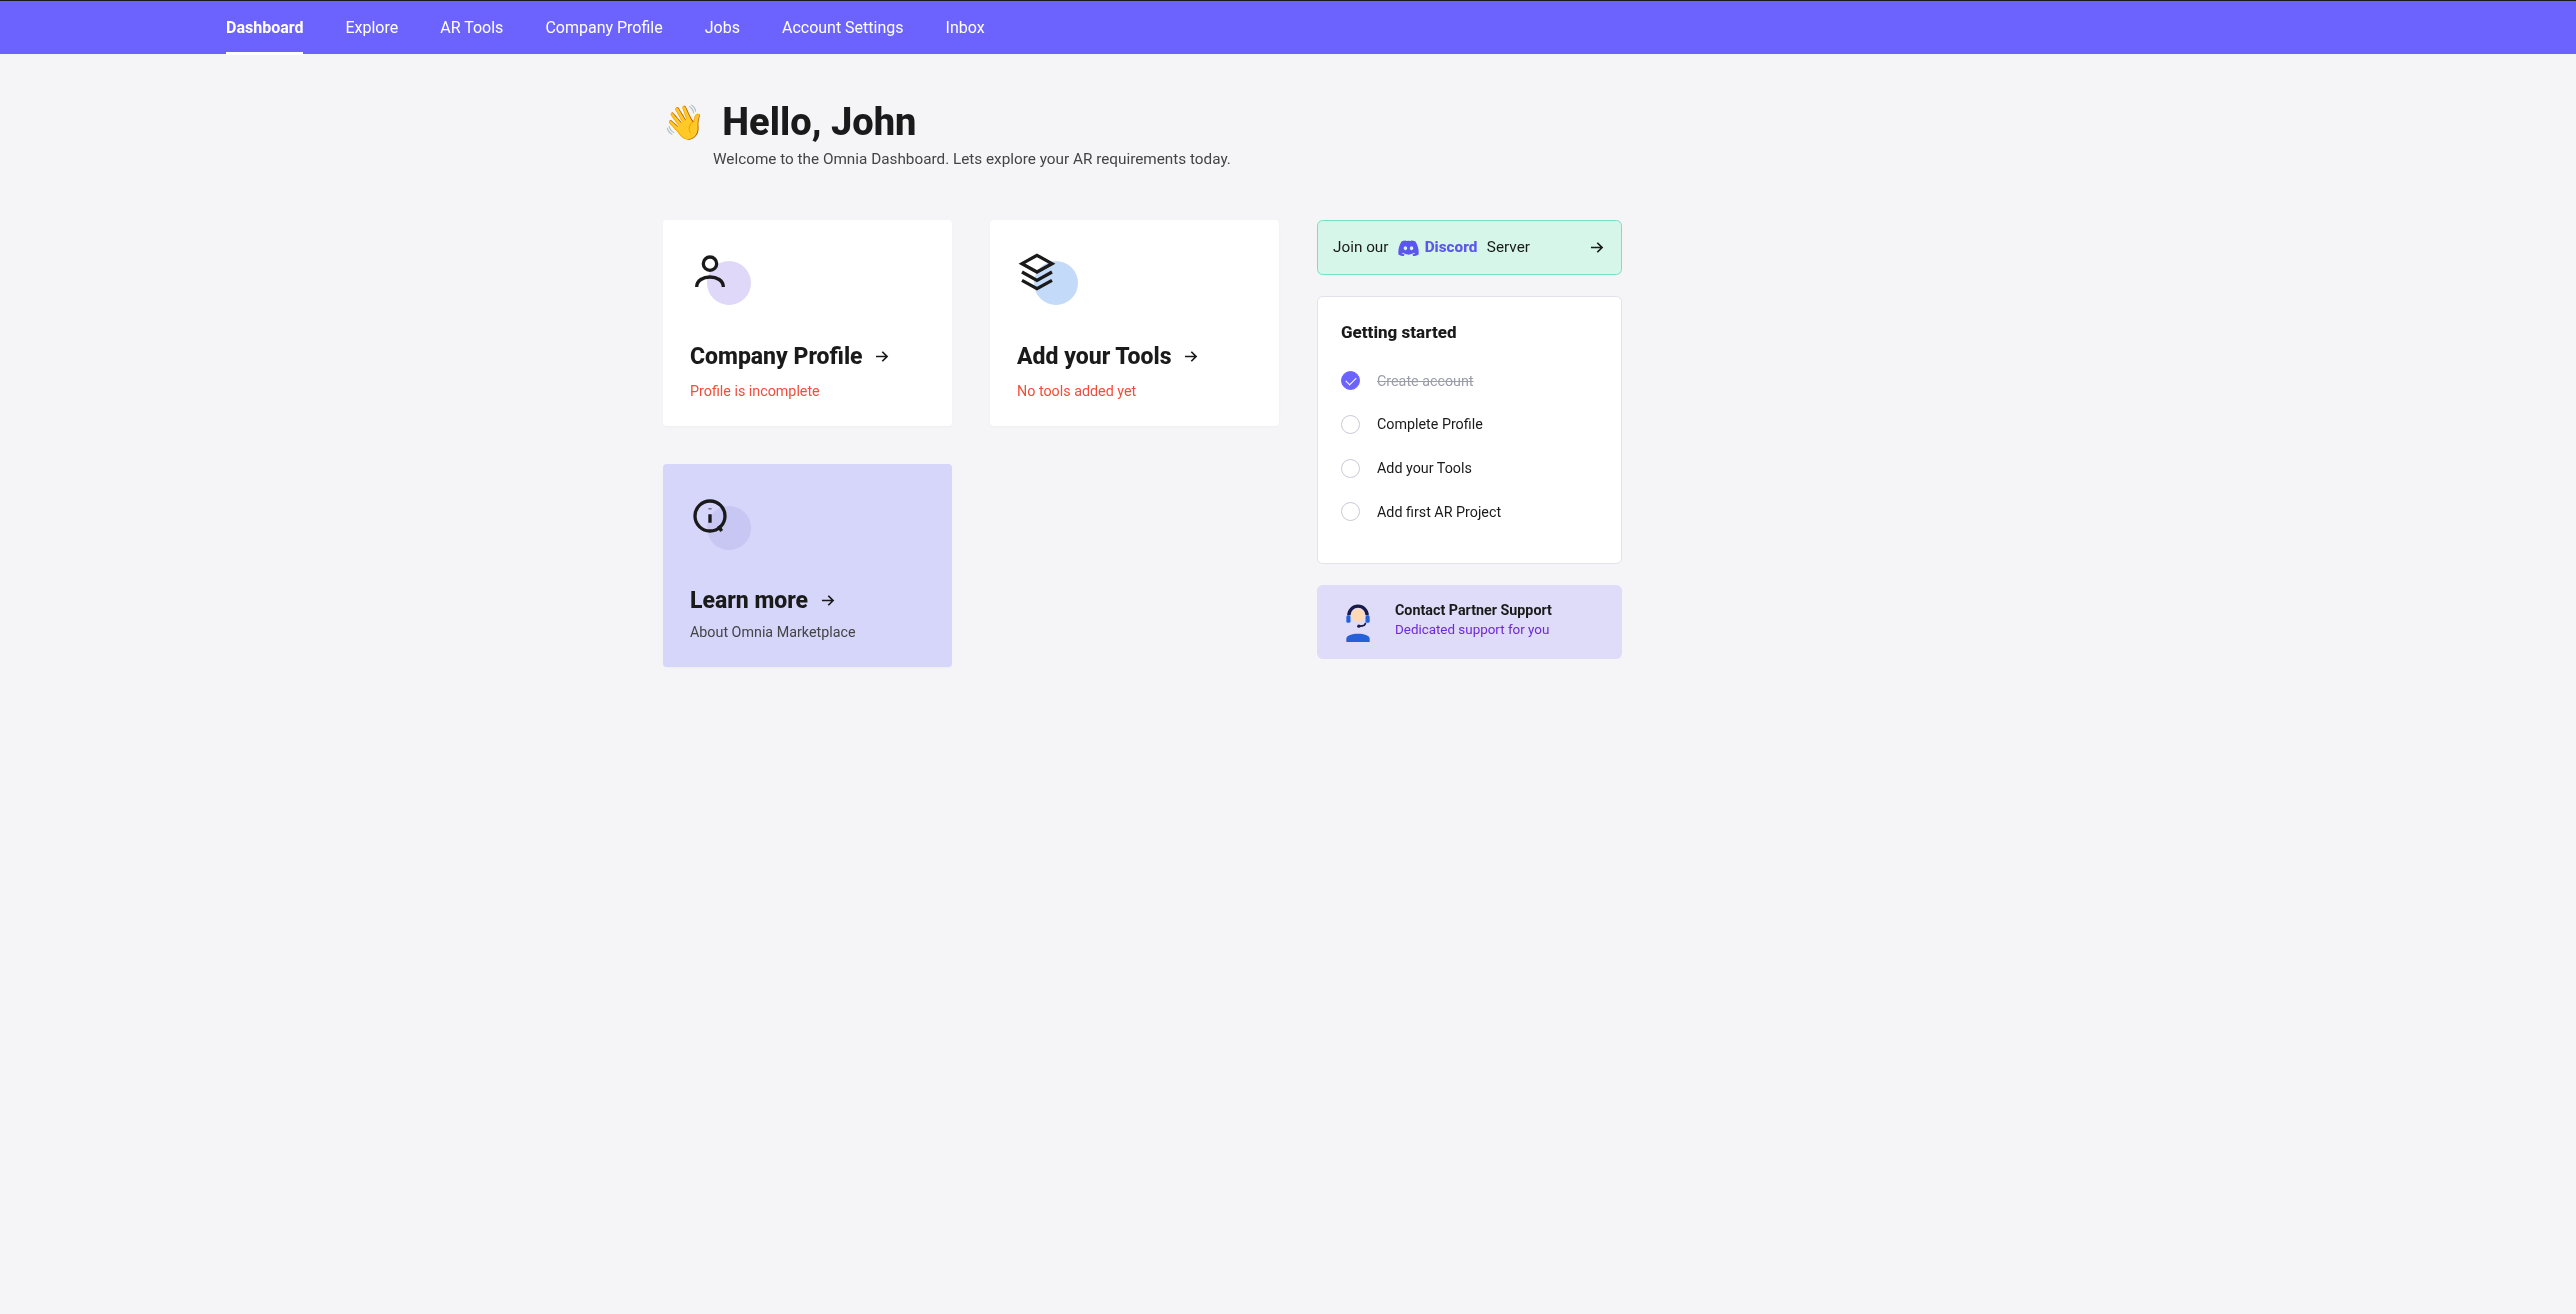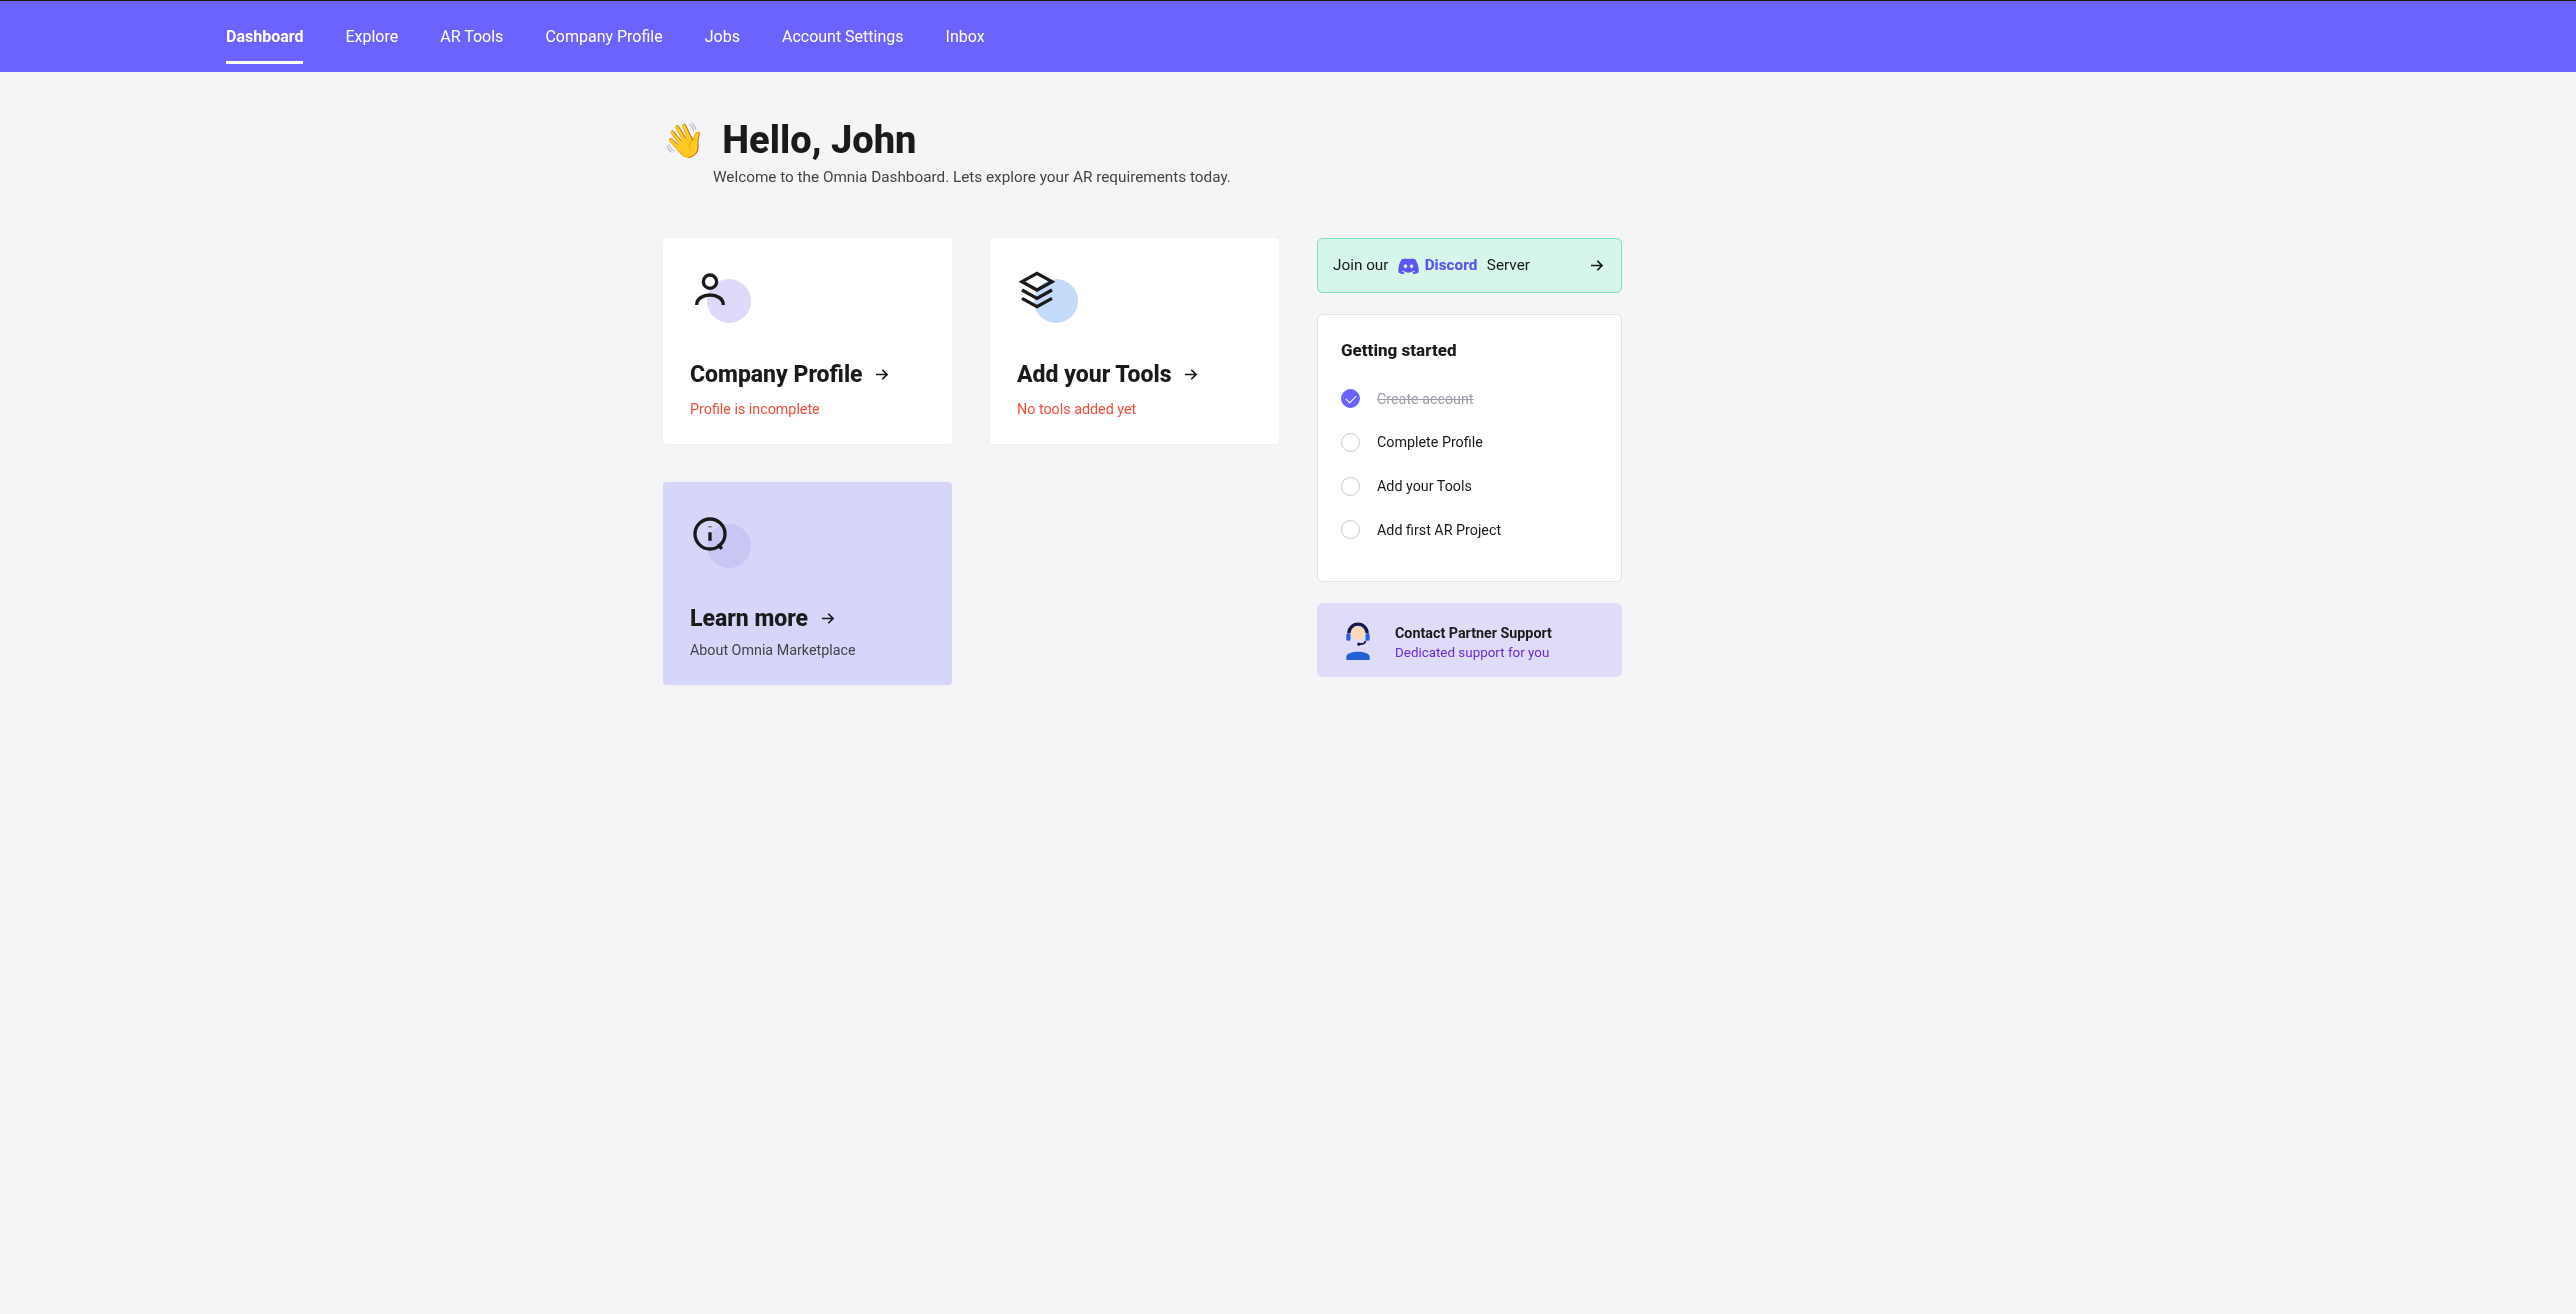--- a/index.html
+++ b/index.html
@@ -1,21 +1,21 @@
 <!DOCTYPE html>
 <html><head>
 <meta charset="utf-8">
 <style>
 * { margin:0; padding:0; box-sizing:border-box; font-family: -apple-system, BlinkMacSystemFont, "Segoe UI", Roboto, sans-serif; }
 body { background:#f5f5f7; color:#1a1a1a; }
 
 
 .top-nav {
   background:#6c63ff;
-  height:72px;
+  height:54px;
   border-top:1px solid #1a1a1a;
   display:flex;
   align-items:center;
   padding-left:205px;
 }
 .nav-item {
   color:#fff;
   font-size:16px;
   padding:0 21px;
   height:54px;
@@ -108,21 +108,21 @@
   transform:rotate(-45deg); margin-top:-1.9px;
 }
 .gs-item.completed span { text-decoration:line-through; color:#9d9da8; }
 
 .support {
   background:#dedcf8;
   border-radius:5.7px;
   padding:17px 21px;
   display:flex;
   gap:17px;
-  align-items:flex-end;
+  align-items:flex-start;
   cursor:pointer;
 }
 .support-title { font-size:14.3px; font-weight:700; }
 .support-sub { font-size:13.4px; color:#6d28d9; margin-top:3.8px; }
 
 .arrow-icon { width:19px; height:19px; stroke:#1a1a1a; stroke-width:2.2; fill:none; flex-shrink:0; }
 </style>
 </head>
 <body>
 

